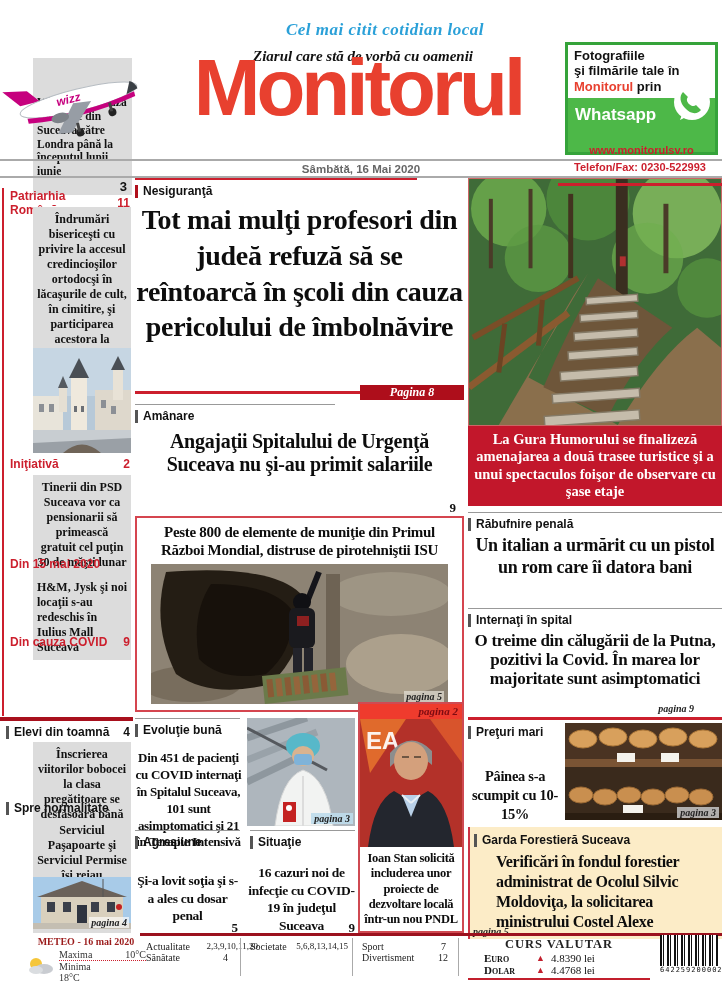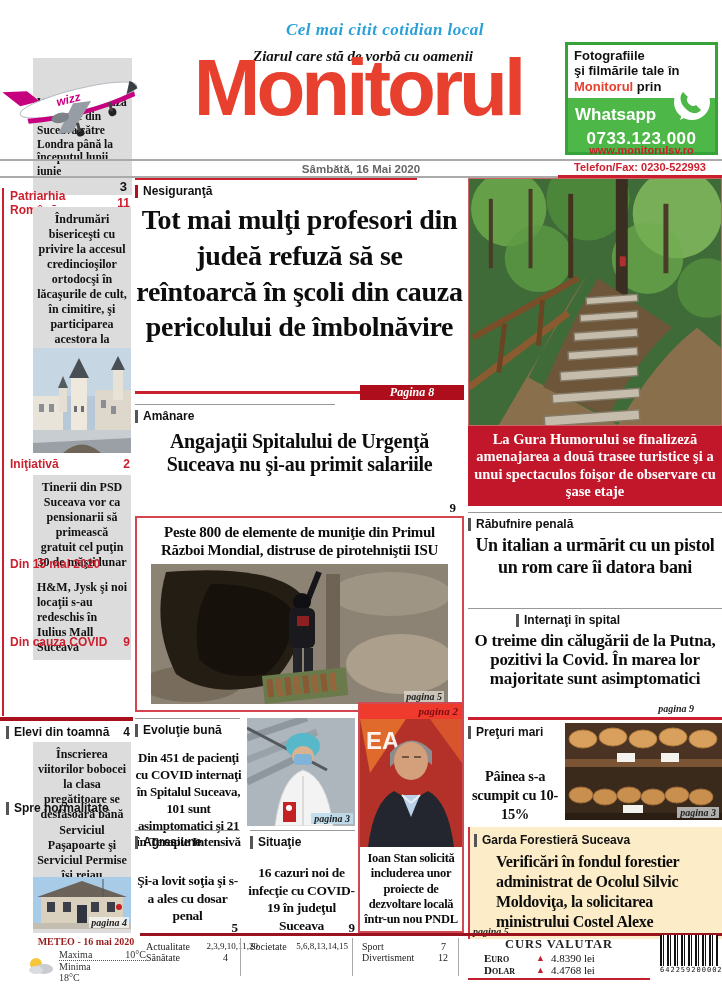--- a/index.html
+++ b/index.html
@@ -67,29 +67,28 @@
       </div>
       <div class="abs" style="left:0;right:0;bottom:0;height:54px;background:#4db848;color:#fff;font-weight:bold;">
         <span style="position:absolute;left:7px;top:7px;font-size:17px;">Whatsapp</span>
         <span class="abs" style="right:2px;top:-16px;width:42px;height:42px;">
           <svg viewBox="0 0 42 42">
             <circle cx="21" cy="20" r="18" fill="#ffffff"></circle>
             <polygon points="9,38 13,27 19,33" fill="#ffffff"></polygon>
             <path d="M14 26 c6 7 13 6 16 2 l-5-5 c-2 2-5 1-7-1 s-3-5-1-7 l-5-5 c-4 4-3 11 2 16 z" fill="#4db848"></path>
           </svg>
         </span>
-        <span style="position:absolute;left:0;right:0;bottom:3px;text-align:center;font-size:17px;letter-spacing:.5px;">0733.123.000</span>
       </div>
     </div>
     <div class="abs" style="left:565px;top:144px;width:153px;text-align:center;color:#cc1f2d;font-weight:bold;font-size:11px;">www.monitorulsv.ro</div>
 
     <div class="abs" style="left:0;top:159px;width:722px;height:19px;border-top:2px solid #aaa;border-bottom:2px solid #aaa;box-sizing:border-box;">
       <span style="position:absolute;left:0;width:722px;top:2px;text-align:center;color:#666;font-weight:bold;font-size:11.5px;">Sâmbătă, 16 Mai 2020</span>
     </div>
-    <div class="abs" style="left:558px;top:161px;width:164px;text-align:center;color:#cc1f2d;font-weight:bold;font-size:11px;border-bottom:3px solid #cc1f2d;padding-bottom:2px;z-index:3;">Telefon/Fax: 0230-522993</div>
+    <div class="abs" style="left:558px;top:161px;width:164px;text-align:center;color:#cc1f2d;font-weight:bold;font-size:11px;border-bottom:3px solid #cc1f2d;padding-bottom:10px;z-index:3;">Telefon/Fax: 0230-522993</div>
   </div>
 
   <div class="abs" style="left:0;top:185px;width:133px;height:750px;">
     <div class="redrule" style="left:2px;top:3px;width:2px;height:528px;"></div>
 
     <div class="kick redtxt" style="left:10px;top:4px;width:120px;">
       <span>Patriarhia Română</span>
       <span class="kpage">11</span>
     </div>
     <div class="gbox ctr" style="top:22px;">Îndrumări bisericeşti cu privire la accesul credincioşilor ortodocşi în lăcaşurile de cult, în cimitire, şi participarea acestora la sfintele slujbe, în starea de alertă</div>
@@ -341,21 +340,21 @@
     <div class="serif" style="position:absolute;left:0;top:251px;width:254px;box-sizing:border-box;background:#c2172b;color:#fff;font-weight:bold;font-size:14.5px;line-height:1.2;text-align:center;padding:5px 2px;">La Gura Humorului se finalizeză amenajarea a două trasee turistice şi a unui spectaculos foişor de observare cu şase etaje</div>
 
     <div class="hrule" style="left:0;top:337px;width:254px;"></div>
     <div class="kick" style="left:0;top:342px;">
       <span class="kbar"></span>
       <span>Răbufnire penală</span>
     </div>
     <div class="headline" style="left:0;top:360px;width:254px;font-size:18px;line-height:1.22;">Un italian a urmărit cu un pistol un rom care îi datora bani</div>
 
     <div class="hrule" style="left:0;top:433px;width:254px;"></div>
-    <div class="kick" style="left:0;top:438px;margin-left:48px;">
+    <div class="kick" style="left:0;top:438px;">
       <span class="kbar"></span>
       <span>Internaţi în spital</span>
     </div>
     <div class="headline" style="left:0;top:456px;width:254px;font-size:17px;line-height:1.12;">O treime din călugării de la Putna, pozitivi la Covid. În marea lor majoritate sunt asimptomatici</div>
     <div class="pagcap" style="position:absolute;right:28px;top:528px;">pagina 9</div>
 
     <div class="redrule" style="left:0;top:542px;width:254px;height:3px;"></div>
     <div class="kick" style="left:0;top:550px;width:95px;">
       <span class="kbar"></span>
       <span>Preţuri mari</span>

